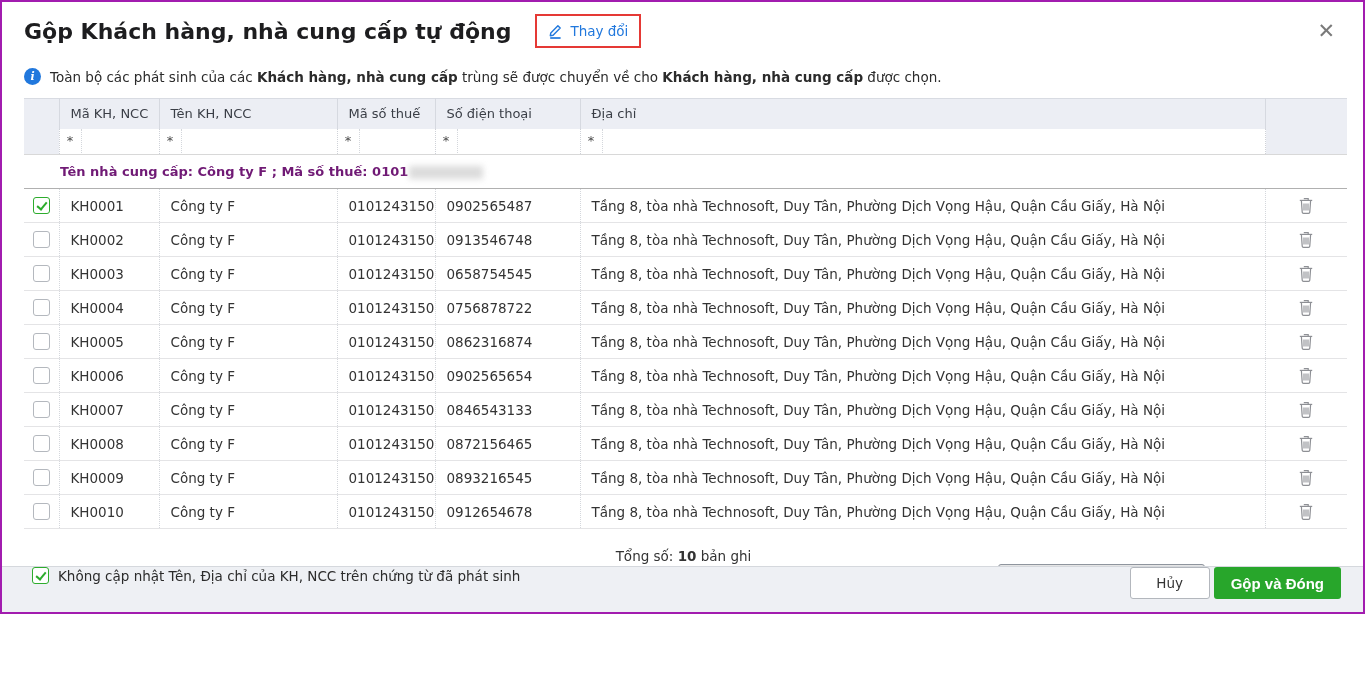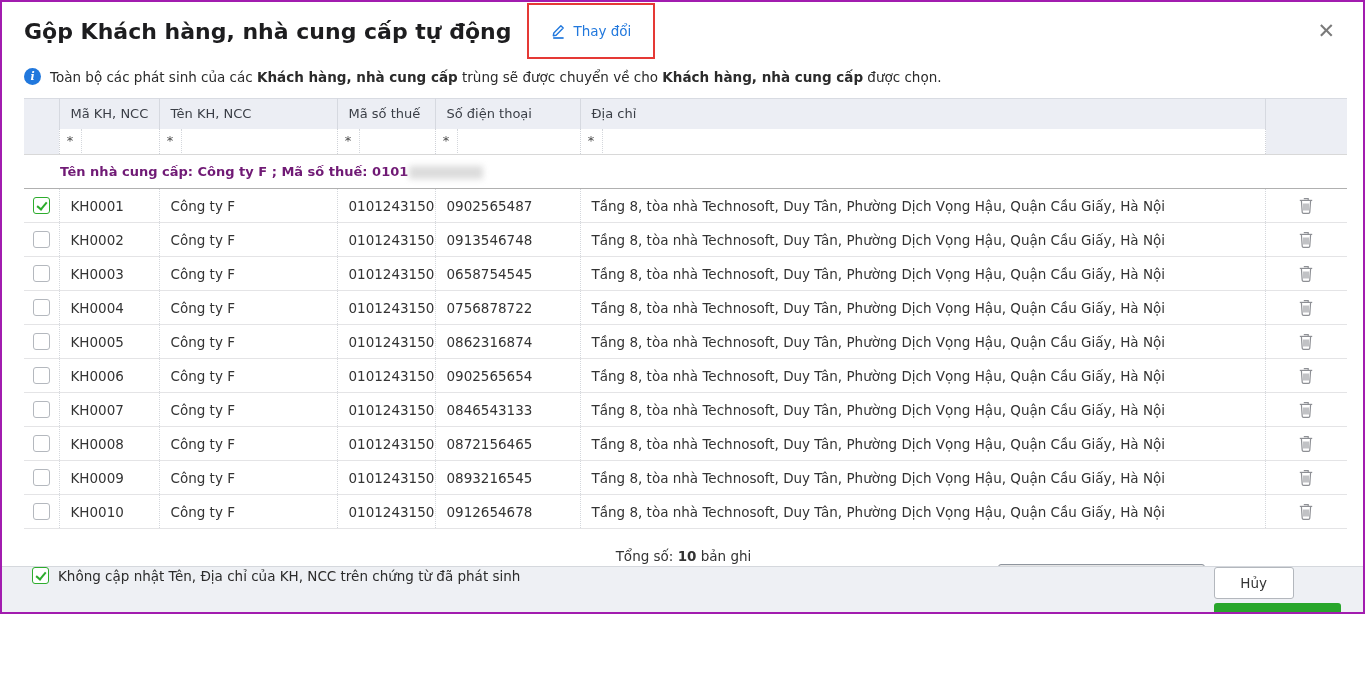--- a/index.html
+++ b/index.html
@@ -24,23 +24,23 @@
     display: flex;
     align-items: center;
   }
   .dlg-title {
     font-size: 22px;
     font-weight: 700;
     color: #1d1d1f;
     white-space: nowrap;
   }
   .change-btn-wrap {
-    margin-left: 16px;
+    margin-left: 24px;
     border: 2px solid var(--highlight-red, #e53935);
-    padding: 14px;
+    padding: 3px;
   }
   .change-btn {
     display: flex; align-items: center; gap: 7px;
     background: #fff; border: none; cursor: pointer;
     padding: 4px 8px;
     color: var(--accent-blue, #2178dd);
     font-size: 13.5px;
     font-family: inherit;
   }
   .close-x {
@@ -208,21 +208,21 @@
     border-top: 1px solid #d5d8dd;
     display: flex;
     align-items: flex-start;
     padding: 0 22px 0 30px;
   }
   .bb-check {
     display: flex; align-items: center; gap: 9px;
     font-size: 13.5px; color: #2b2b2b;
     cursor: pointer;
   }
-  .bb-buttons { margin-left: auto; display: flex; gap: 4px; flex-direction: column; }
+  .bb-buttons { margin-left: auto; display: flex; gap: 4px; }
   .btn-cancel {
     width: 80px; height: 32px;
     background: #fff;
     border: 1px solid #b3b7bd;
     border-radius: 3px;
     font-size: 13.5px; color: #333;
     font-family: inherit;
     cursor: pointer;
   }
   .btn-confirm {

